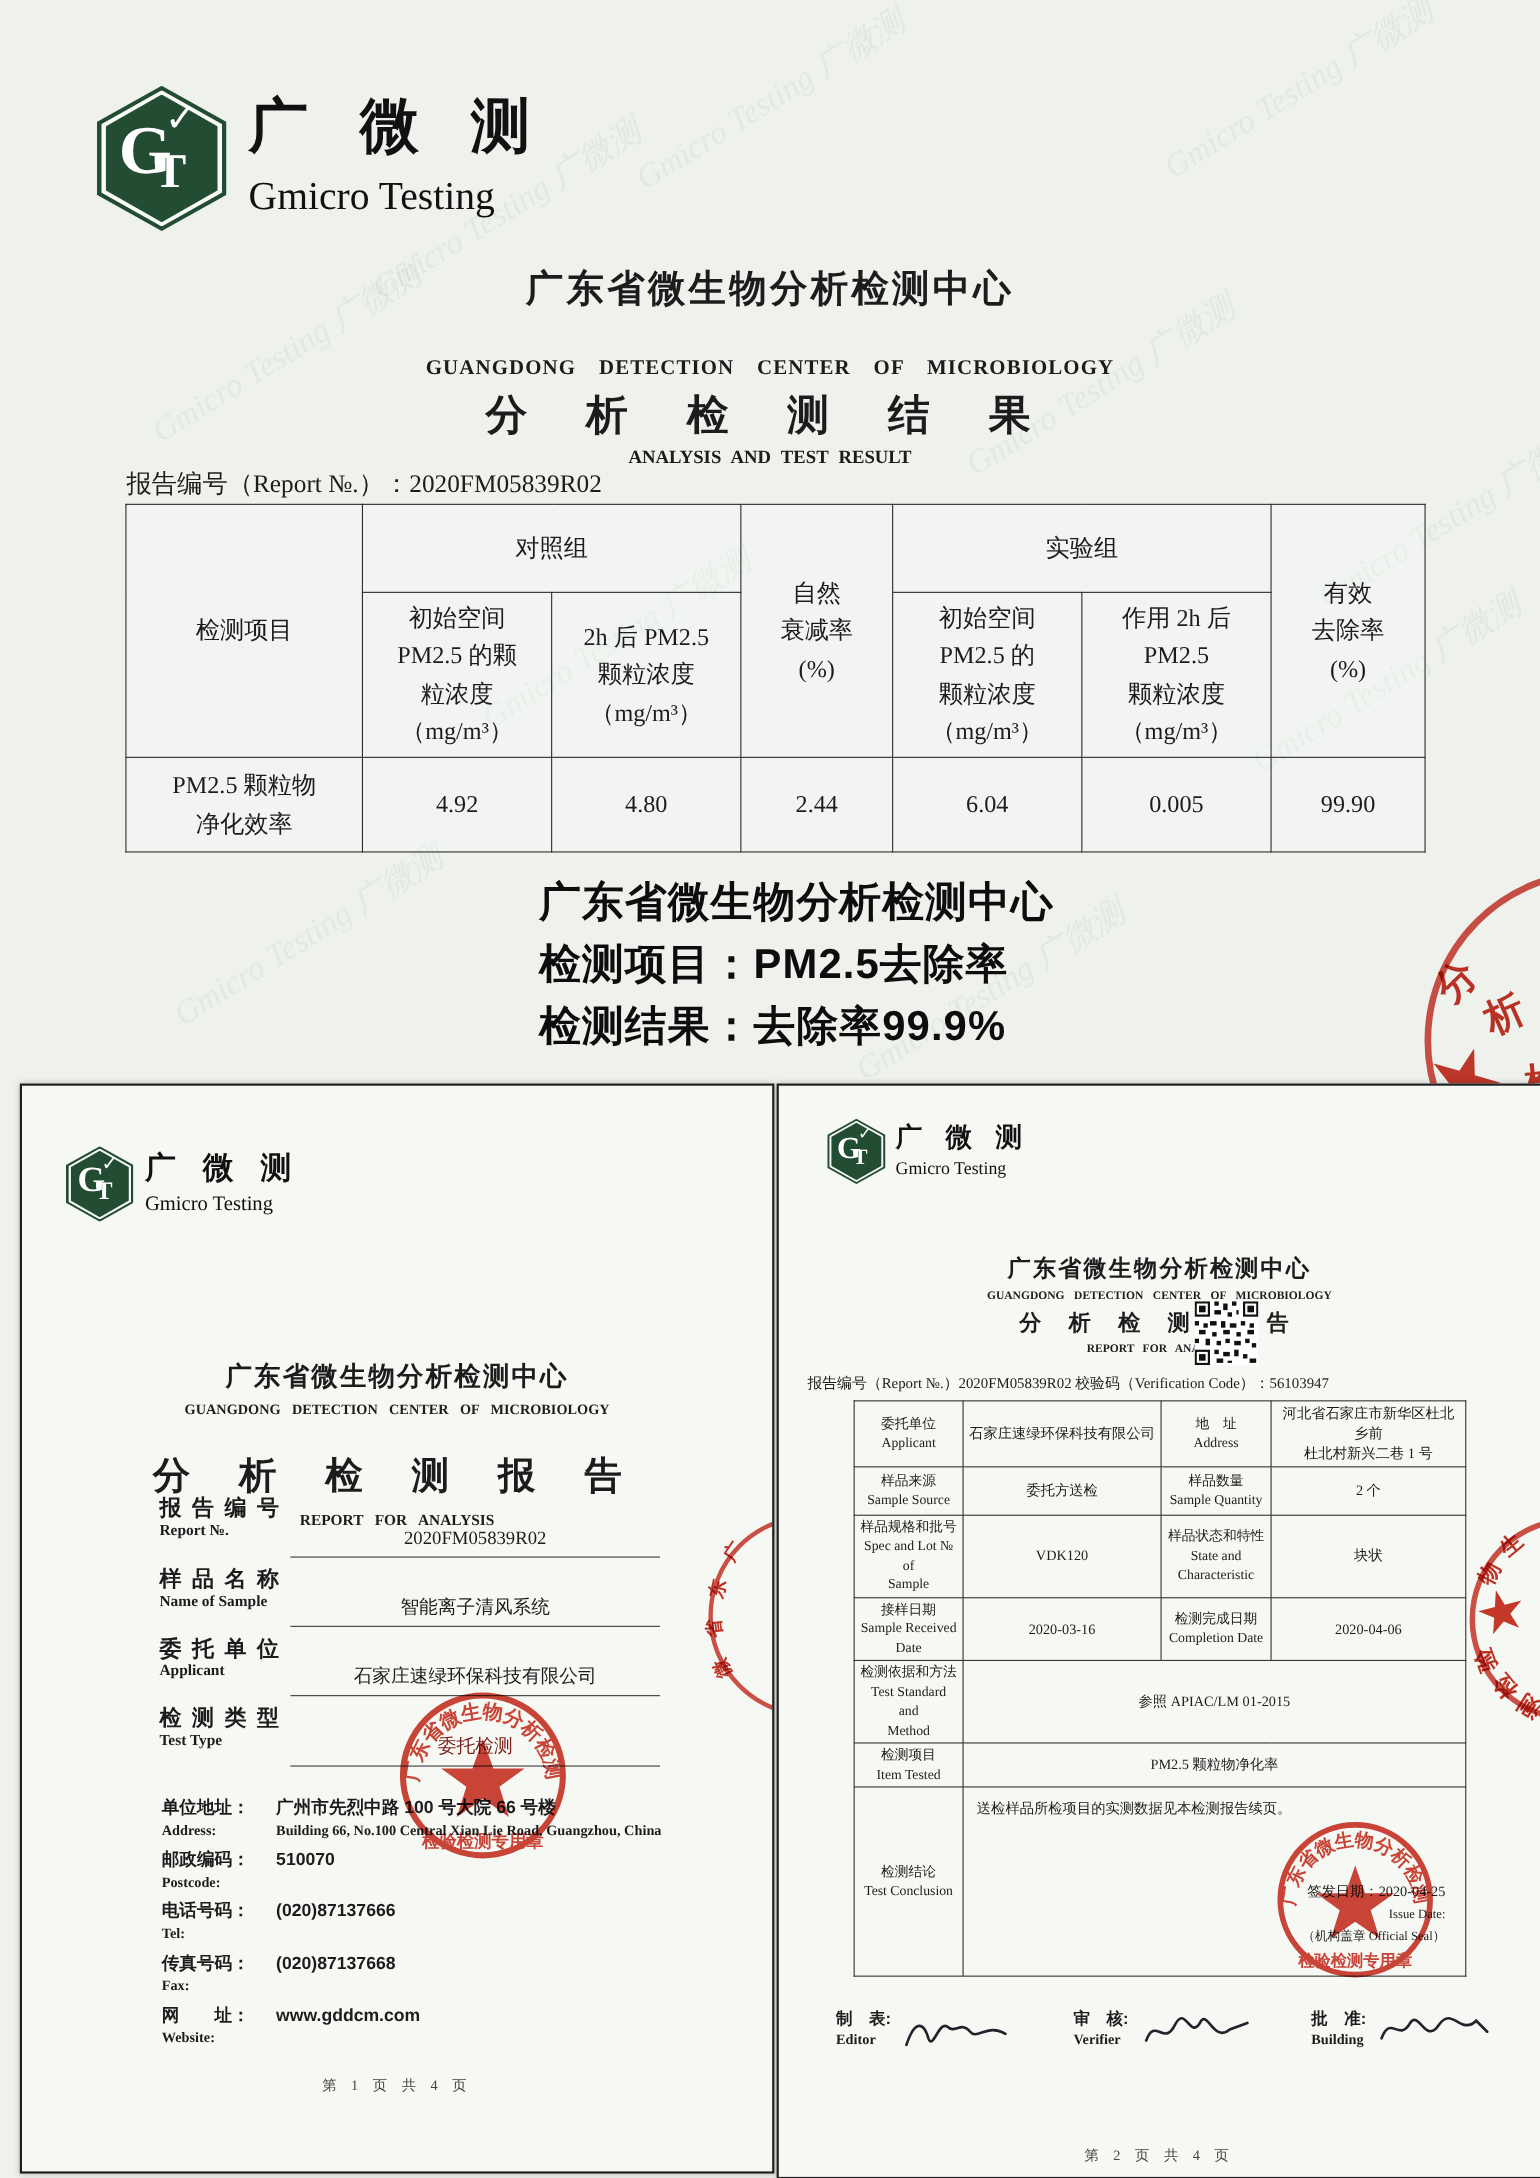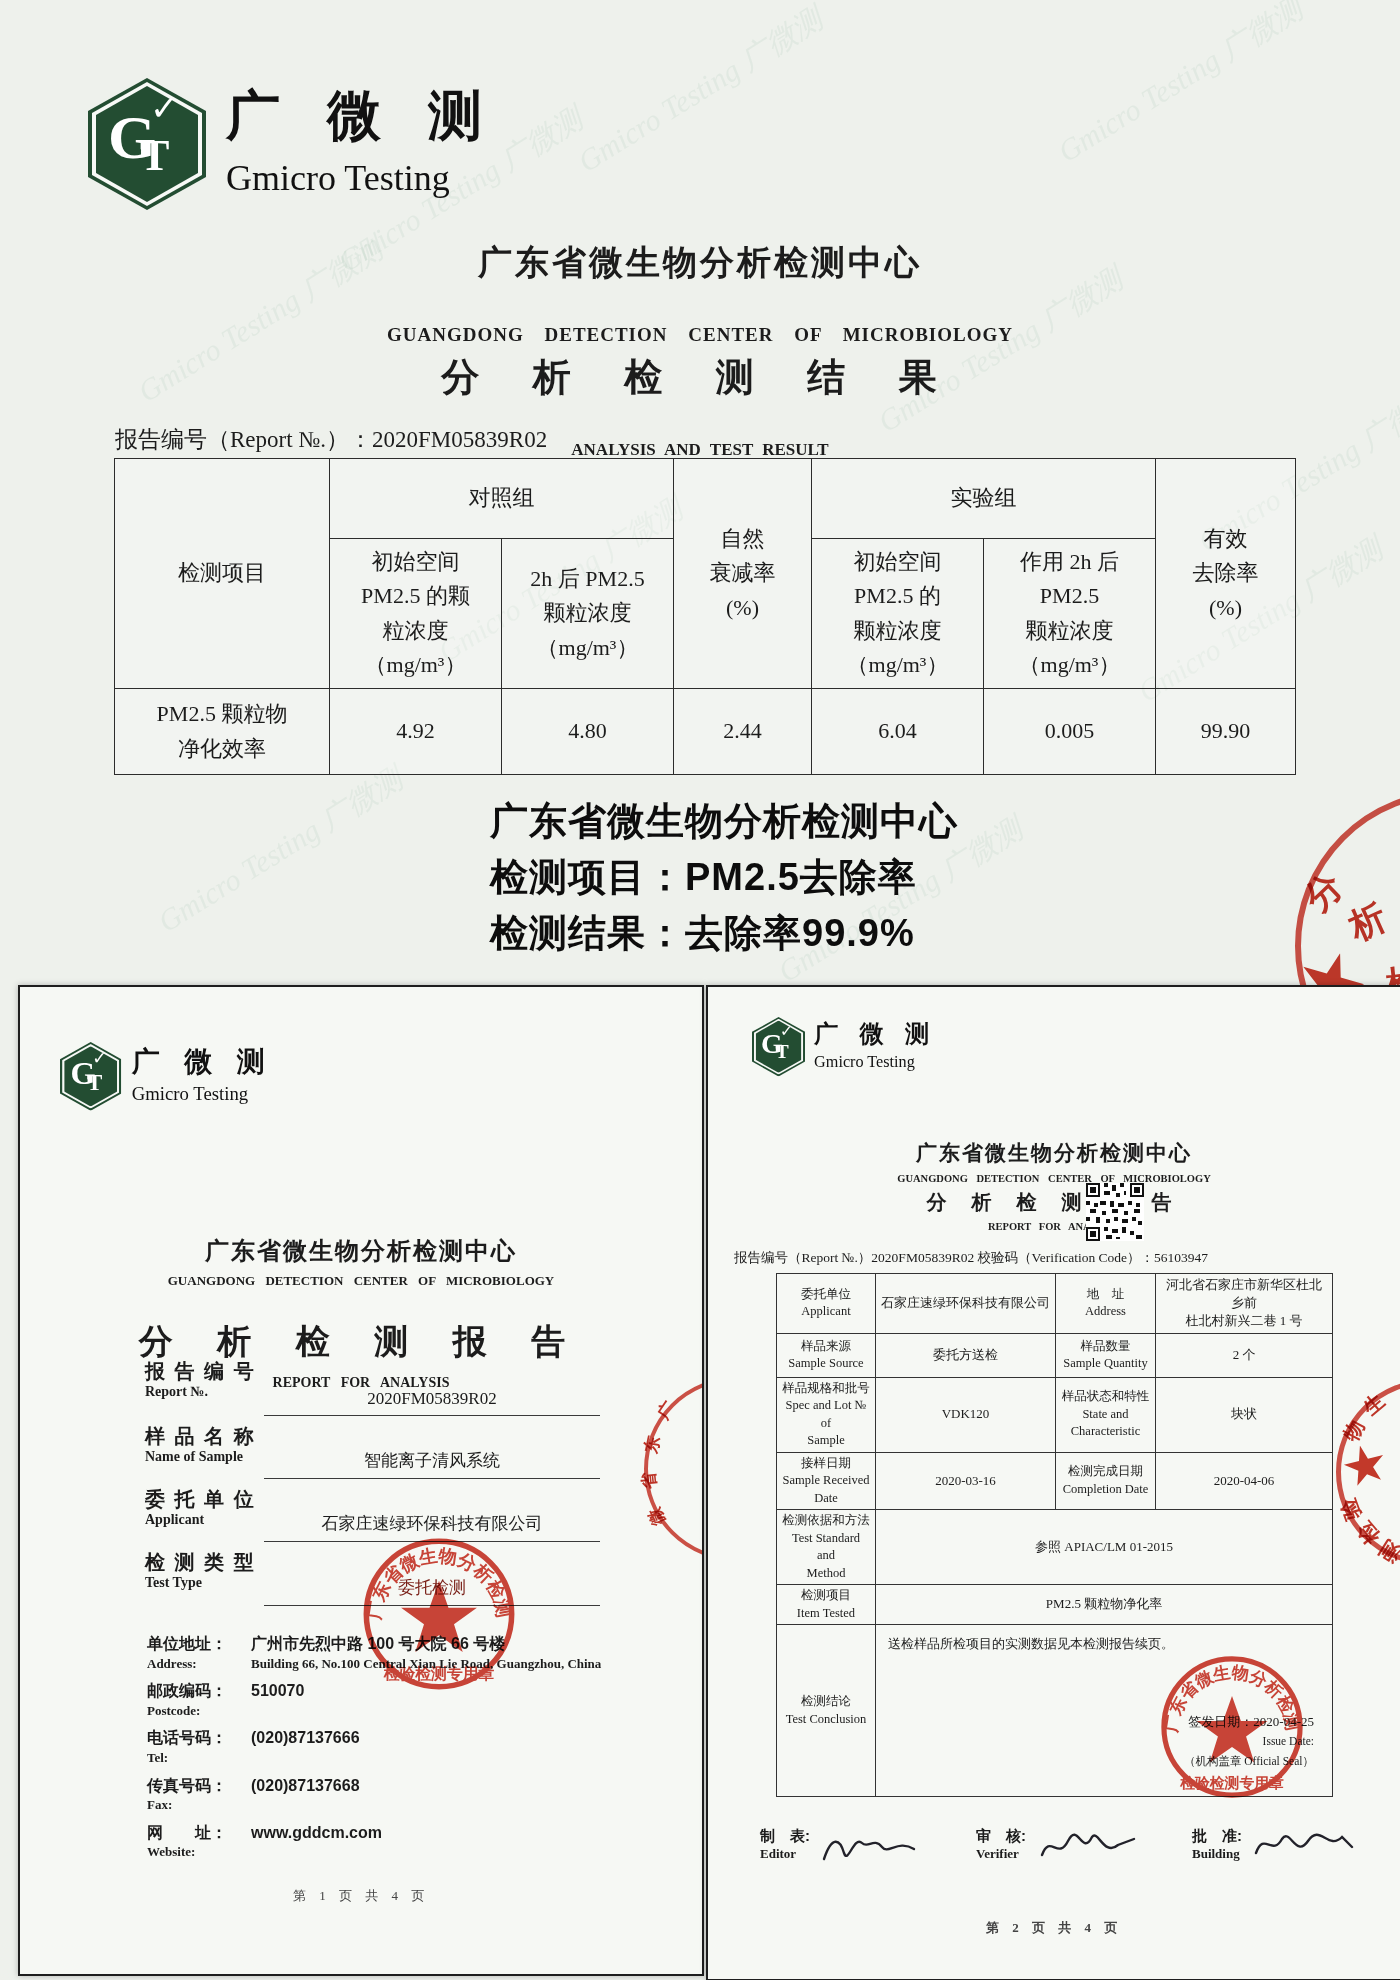--- a/index.html
+++ b/index.html
@@ -25,21 +25,21 @@
   .hex .h3{inset:8px;background:#234d32;}
   .hex .g{position:absolute;left:20px;top:24px;font:bold 62px "Liberation Serif",serif;color:#fff;clip-path:none;background:none;}
   .hex .t{position:absolute;left:52px;top:52px;font:bold 44px "Liberation Serif",serif;color:#fff;clip-path:none;background:none;}
   .hex .chk{position:absolute;left:62px;top:10px;font:bold 34px "DejaVu Sans",sans-serif;color:#fff;clip-path:none;background:none;}
   .logo-cn{position:absolute;left:138px;top:10px;font:bold 54px/1 "Liberation Sans",sans-serif;letter-spacing:16px;color:#111;}
   .logo-en{position:absolute;left:138px;top:82px;font:36px/1 "Liberation Serif",serif;color:#111;}
   
   .org-cn{top:240px;font:bold 34px "Liberation Serif",serif;letter-spacing:3px;}
   .org-en{top:324px;font:bold 19px "Liberation Serif",serif;word-spacing:15px;letter-spacing:1px;}
   .doc-cn{top:352px;font:600 38px "Liberation Serif",serif;letter-spacing:22px;}
-  .doc-en{top:406px;font:bold 17px "Liberation Serif",serif;word-spacing:5px;margin-top:34px;}
+  .doc-en{top:406px;font:bold 17px "Liberation Serif",serif;word-spacing:5px;}
   .repno{left:115px;top:424px;font:23px "Liberation Serif",serif;}
   table.res{position:absolute;left:114px;top:458px;border-collapse:collapse;table-layout:fixed;width:1181px;background:rgba(255,255,255,.25);}
   table.res td{border:1.6px solid #2c2c2c;text-align:center;vertical-align:middle;
                font:22px/1.55 "Liberation Serif",serif;padding:4px 6px;}
   .sum{left:490px;font:bold 38px/1 "Liberation Sans",sans-serif;color:#0d0d0d;letter-spacing:1px;}
   
   .ring{position:absolute;border-radius:50%;border:6px solid rgba(202,52,40,.85);mix-blend-mode:multiply;}
   .rchar{position:absolute;color:#c43528;font-family:"Liberation Sans",sans-serif;font-weight:bold;mix-blend-mode:multiply;}
   .rstar{position:absolute;background:#c93a2c;mix-blend-mode:multiply;
          clip-path:polygon(50% 0%,61% 35%,98% 35%,68% 57%,79% 91%,50% 70%,21% 91%,32% 57%,2% 35%,39% 35%);}
@@ -433,14 +433,14 @@
         <div class="en">Building</div>
       </div>
       <div class="sig">
         <svg width="110" height="44" viewBox="0 0 110 44">
             <path d="M6 26 C14 4 22 30 32 12 C40 0 46 32 58 14 S78 24 92 10 L102 20" fill="none" stroke="#22222a" stroke-width="2.4" stroke-linecap="round"></path>
           </svg>
       </div>
     </div>
   </div>
 
-  <div class="abs ctr pfoot" style="top:932px;font-weight:bold;">第 2 页 共 4 页</div>
+  <div class="abs ctr pfoot" style="top:964px;">第 2 页 共 4 页</div>
 </section>
 
 </body></html>

